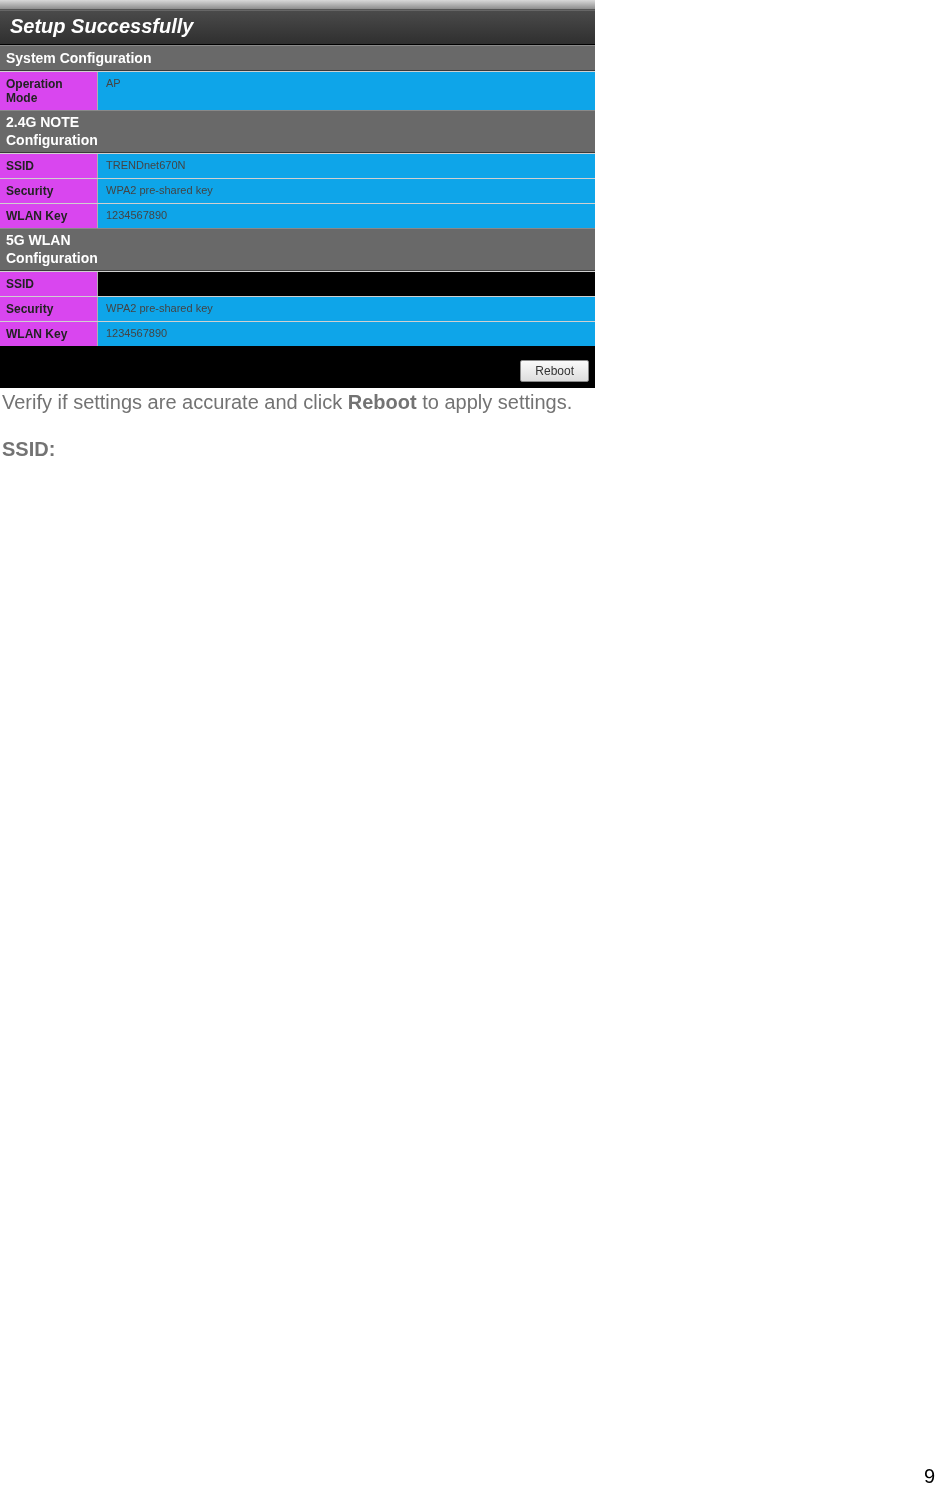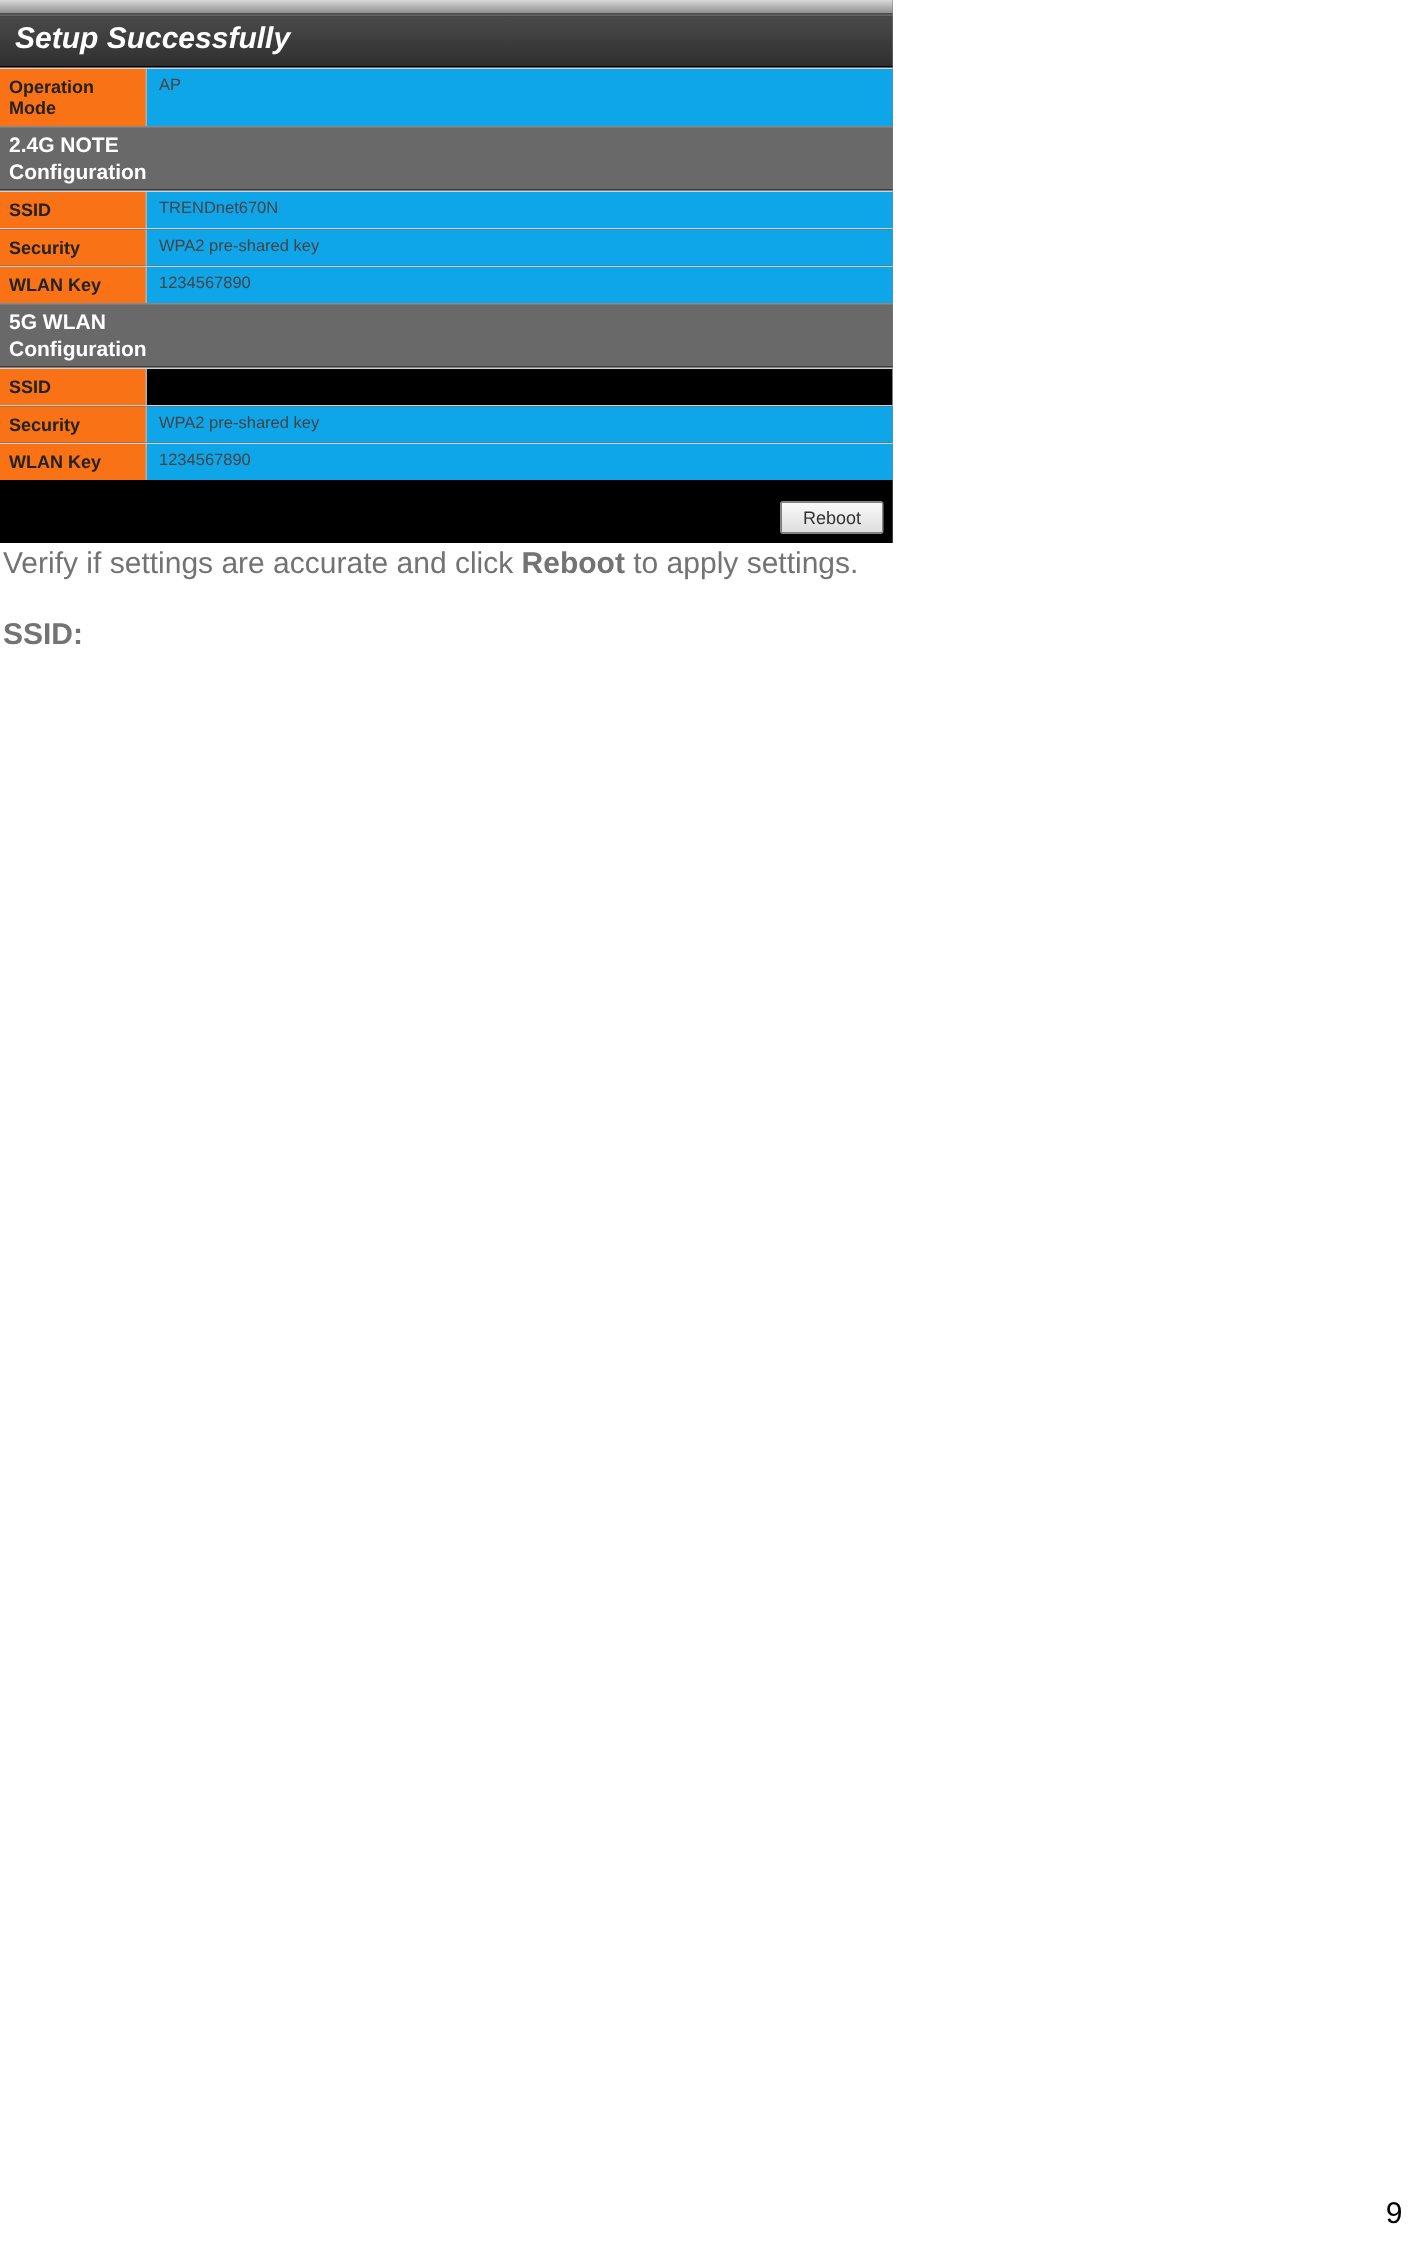--- a/index.html
+++ b/index.html
@@ -42,21 +42,21 @@
       border-top: 1px solid #898989;
       border-bottom: 1px solid #3a3a3a;
     }
     .section-head.tall { line-height: 1.25; padding: 3px 6px; }
     .row {
       display: flex;
       border-top: 1px solid #d0d0d0;
     }
     .row .label {
       width: 98px;
-      background: #f97316;
+      background: #d946ef;
       color: #222;
       font-size: 12px;
       font-weight: bold;
       padding: 5px 6px;
       border-right: 1px solid #b0b0b0;
     }
     .row .value {
       flex: 1;
       background: #0ea5e9;
       color: #444;
@@ -96,20 +96,21 @@
     }
   </style>
 </head>
 <body>
 
 <div class="panel-wrap">
   <div class="panel">
     <div class="topbar"></div>
     <div class="title">Setup Successfully</div>
 
+    <div class="section-head">System Configuration</div>
     <div class="row">
       <div class="label">Operation Mode</div>
       <div class="value">AP</div>
     </div>
 
     <div class="section-head tall">
       <span>2.4G NOTE</span><br>
       <span>Configuration</span>
     </div>
     <div class="row">

